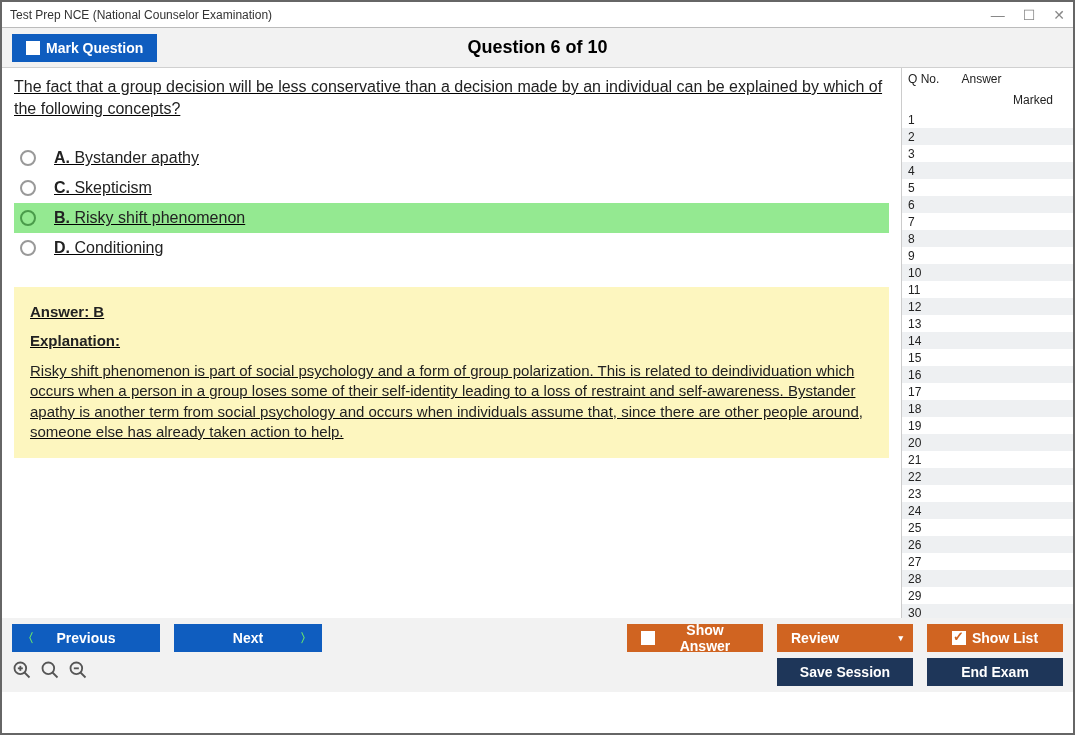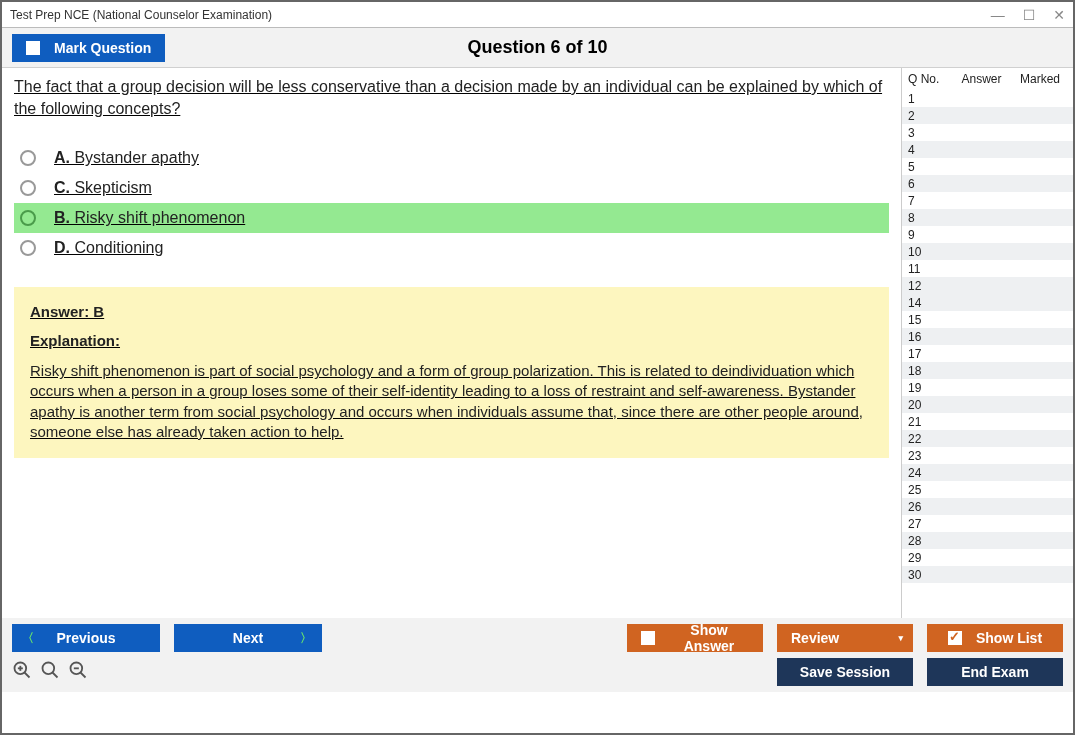--- a/index.html
+++ b/index.html
@@ -29,21 +29,21 @@
   background: #f2f2f2;
   display: flex;
   align-items: center;
   padding: 0 10px;
   position: relative;
   border-bottom: 1px solid #d0d0d0;
 }
 .btn {
   display: inline-flex;
   align-items: center;
-  gap: 14px;
+  gap: 6px;
   height: 28px;
   padding: 0 14px;
   font-size: 14px;
   font-weight: bold;
   color: #fff;
   border: none;
   cursor: pointer;
 }
 .btn-blue { background: #0f5dbf; }
 .btn-orange { background: #d06421; }
@@ -128,21 +128,21 @@
   font-size: 12px;
 }
 .side-head {
   display: flex;
   padding: 4px 6px;
   font-size: 12px;
   color: #222;
 }
 .side-head .c1 { width: 42px; }
 .side-head .c2 { flex: 1; text-align: center; }
-.side-head .c3 { width: 54px; text-align: center; }
+.side-head .c3 { width: 54px; text-align: left; margin-top: 21px; }
 .side-rows {
   flex: 1;
   overflow-y: scroll;
 }
 .side-row {
   display: flex;
   padding: 0 6px;
   height: 17px;
   align-items: center;
   font-size: 12px;
@@ -266,20 +266,23 @@
           <span class="c1">9</span>
         </div>
         <div class="side-row alt">
           <span class="c1">10</span>
         </div>
         <div class="side-row">
           <span class="c1">11</span>
         </div>
         <div class="side-row alt">
           <span class="c1">12</span>
+        </div>
+        <div class="side-row">
+          <span class="c1">13</span>
         </div>
         <div class="side-row alt">
           <span class="c1">14</span>
         </div>
         <div class="side-row">
           <span class="c1">15</span>
         </div>
         <div class="side-row alt">
           <span class="c1">16</span>
         </div>

